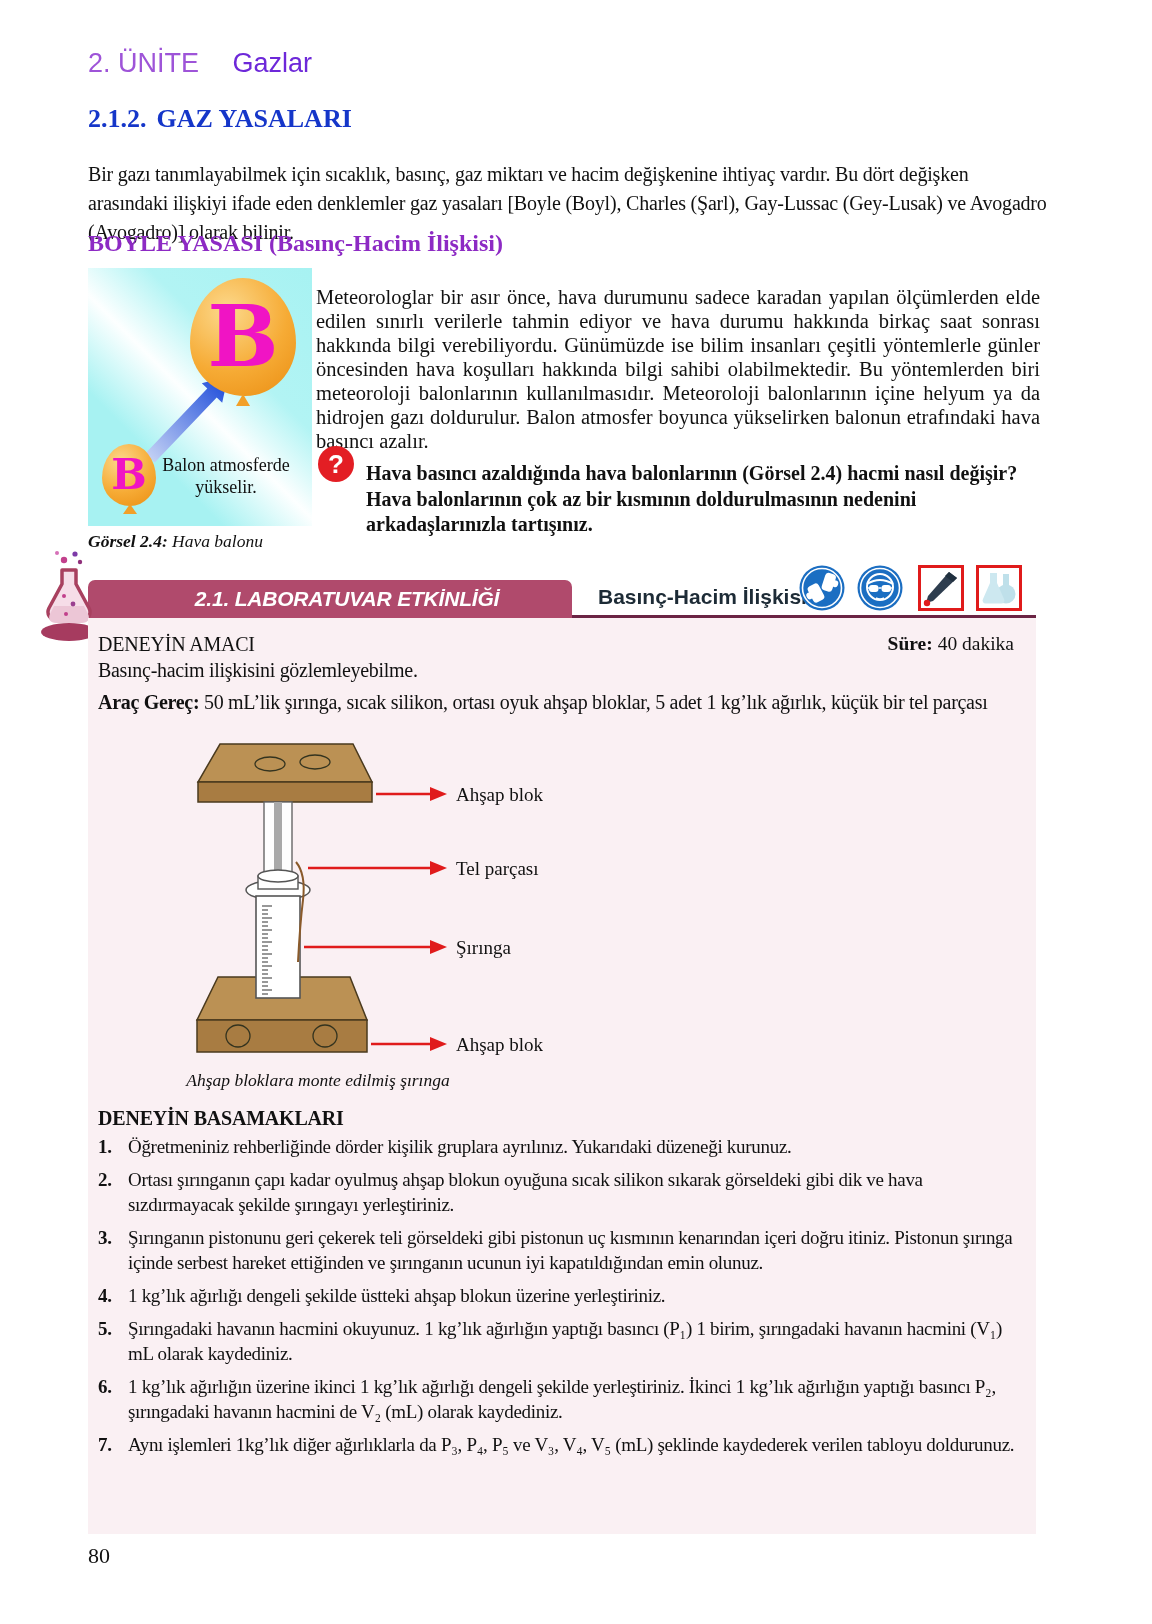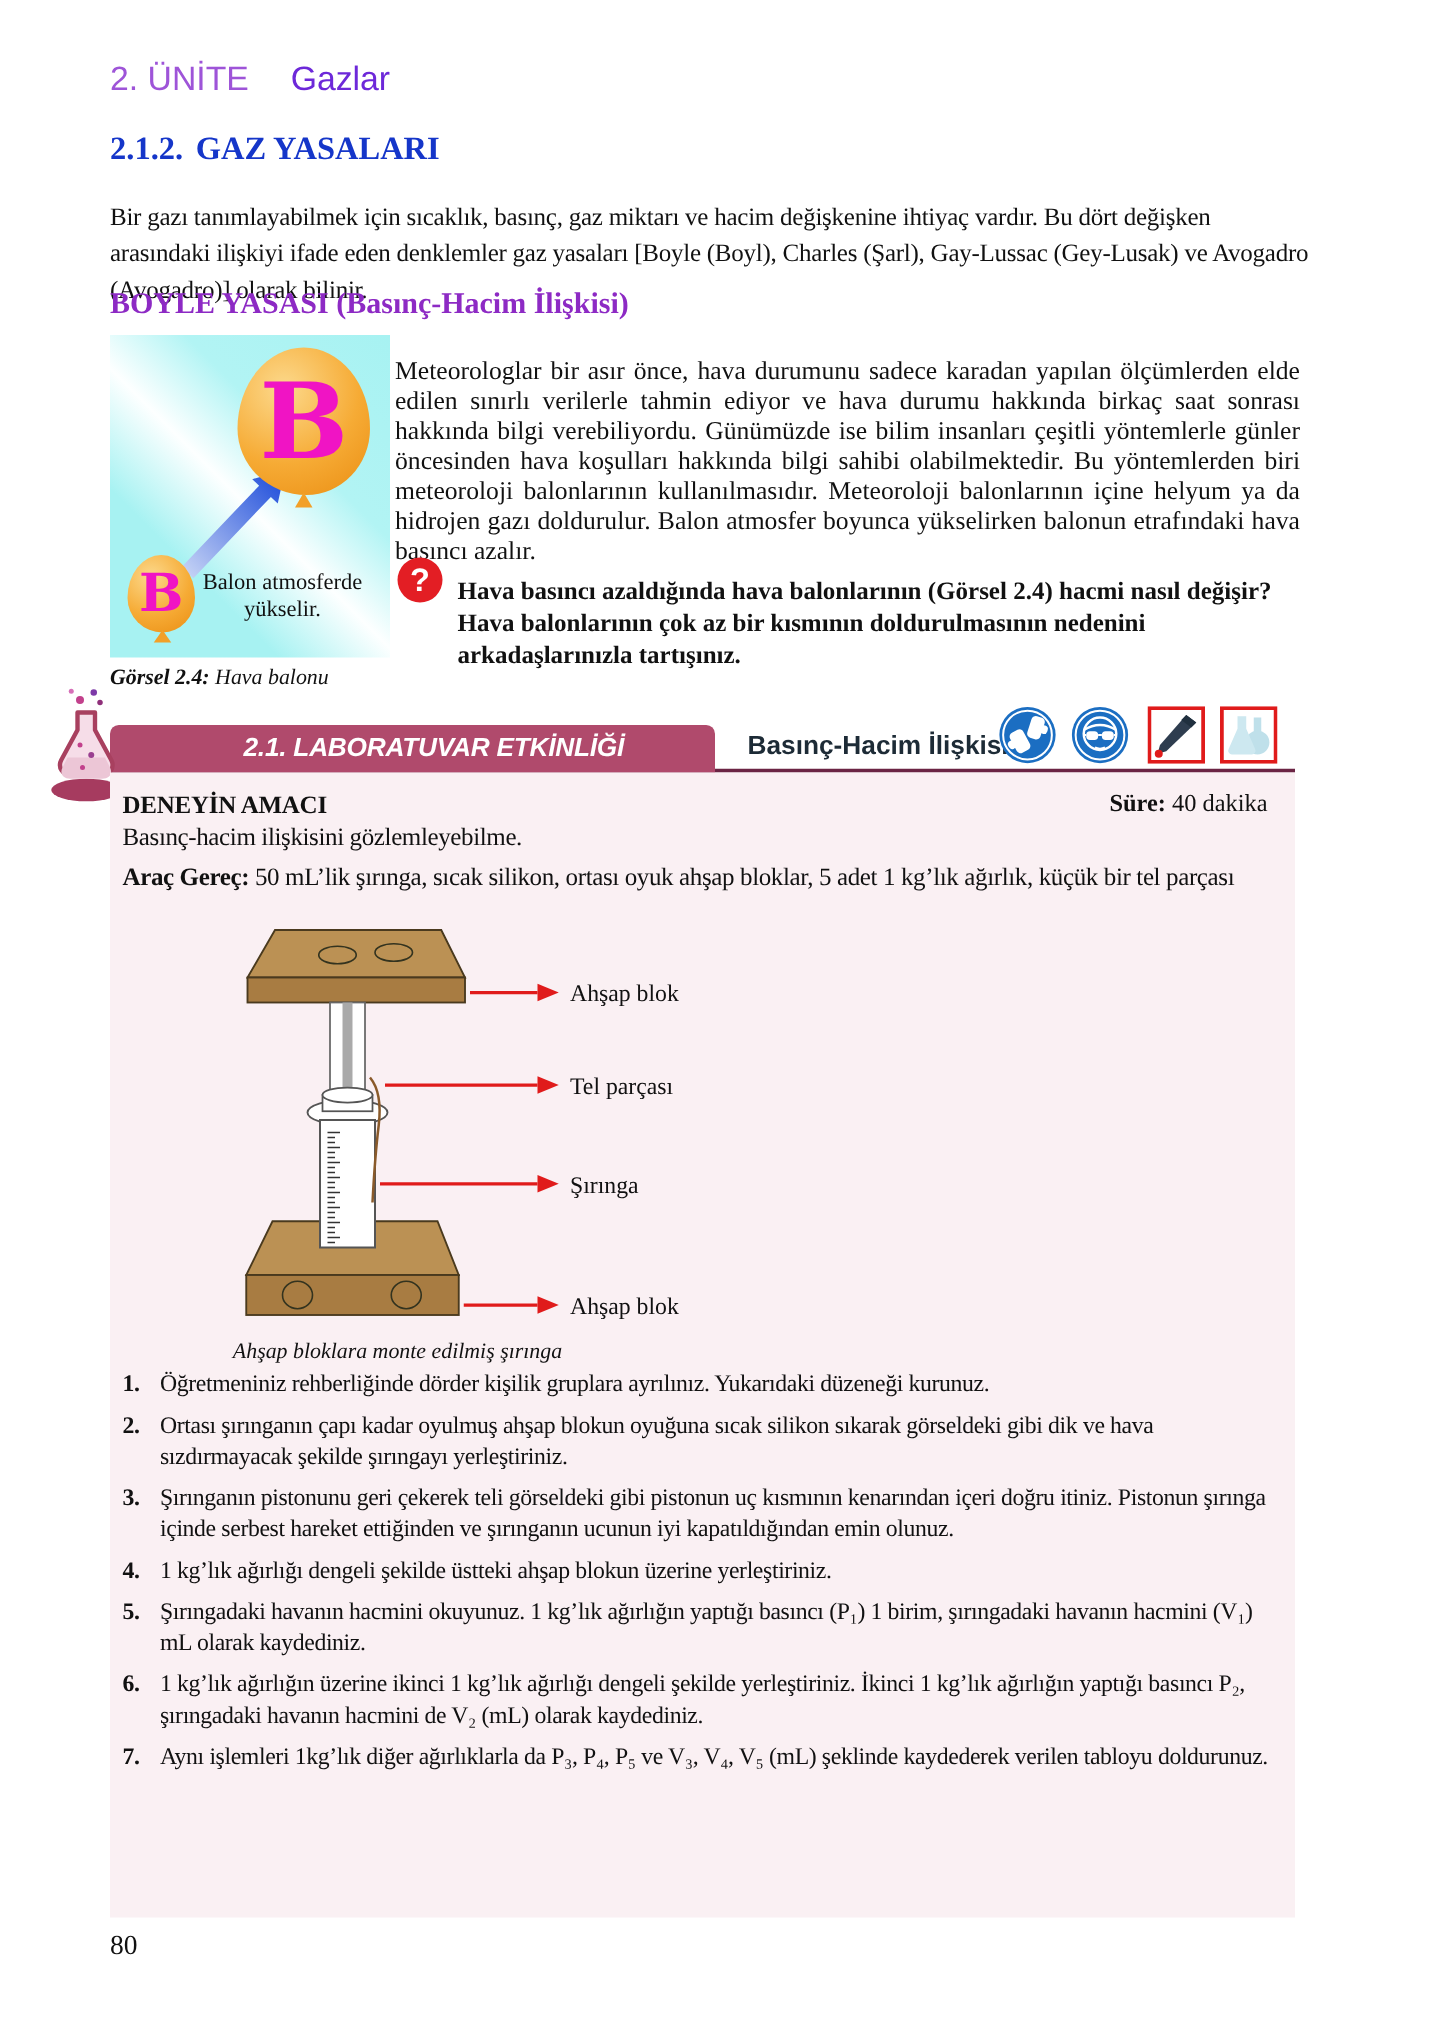--- a/index.html
+++ b/index.html
@@ -56,21 +56,21 @@
   .flask-logo{position:absolute;left:36px;top:548px;}
 
   .safety{position:absolute;top:565px;width:46px;height:46px;}
   .safety svg{display:block;}
   .safety-1{left:799px;} .safety-2{left:857px;} .safety-3{left:918px;} .safety-4{left:976px;}
 
   
   .lab-box{position:absolute;left:88px;top:618px;width:948px;height:916px;background:#faf0f3;
            box-sizing:border-box;padding:15px 12px 20px 10px;}
   .amac-row{position:relative;}
-  .h-bold{font-size:20px;font-weight:bold;letter-spacing:-0.2px;}
+  .h-bold{font-size:20px;font-weight:normal;letter-spacing:-0.2px;}
   .sure{position:absolute;right:10px;top:0;font-size:19.5px;}
   .sure b{font-weight:bold;}
   .lab-line{font-size:20px;line-height:28px;letter-spacing:-0.3px;}
   .mt6{margin-top:6px;} .mt4{margin-top:4px;}
 
   .diagram{margin:2px 0 0 52px;display:block;}
   .diagram .st{font-family:"Liberation Serif","DejaVu Serif",serif;font-size:19px;fill:#111;}
   .diagram-caption{margin:12px 0 0 60px;width:320px;text-align:center;font-size:17.5px;font-style:italic;}
 
   .steps-heading{margin-top:16px;font-size:20px;font-weight:bold;letter-spacing:-0.2px;}
@@ -245,20 +245,21 @@
         <polygon points="280,319 280,333 297,326"></polygon>
       </g>
       <text class="st" x="306" y="83">Ahşap blok</text>
       <text class="st" x="306" y="157">Tel parçası</text>
       <text class="st" x="306" y="236">Şırınga</text>
       <text class="st" x="306" y="333">Ahşap blok</text>
     </svg>
 
     <div class="diagram-caption">Ahşap bloklara monte edilmiş şırınga</div>
 
+    <div class="steps-heading">DENEYİN BASAMAKLARI</div>
     <div class="steps">
       <div class="step">
         <span class="n">1.</span>
         <span class="t">Öğretmeniniz rehberliğinde dörder kişilik gruplara ayrılınız. Yukarıdaki düzeneği kurunuz.</span>
       </div>
       <div class="step">
         <span class="n">2.</span>
         <span class="t">Ortası şırınganın çapı kadar oyulmuş ahşap blokun oyuğuna sıcak silikon sıkarak görseldeki gibi dik ve hava sızdırmayacak şekilde şırıngayı yerleştiriniz.</span>
       </div>
       <div class="step">

